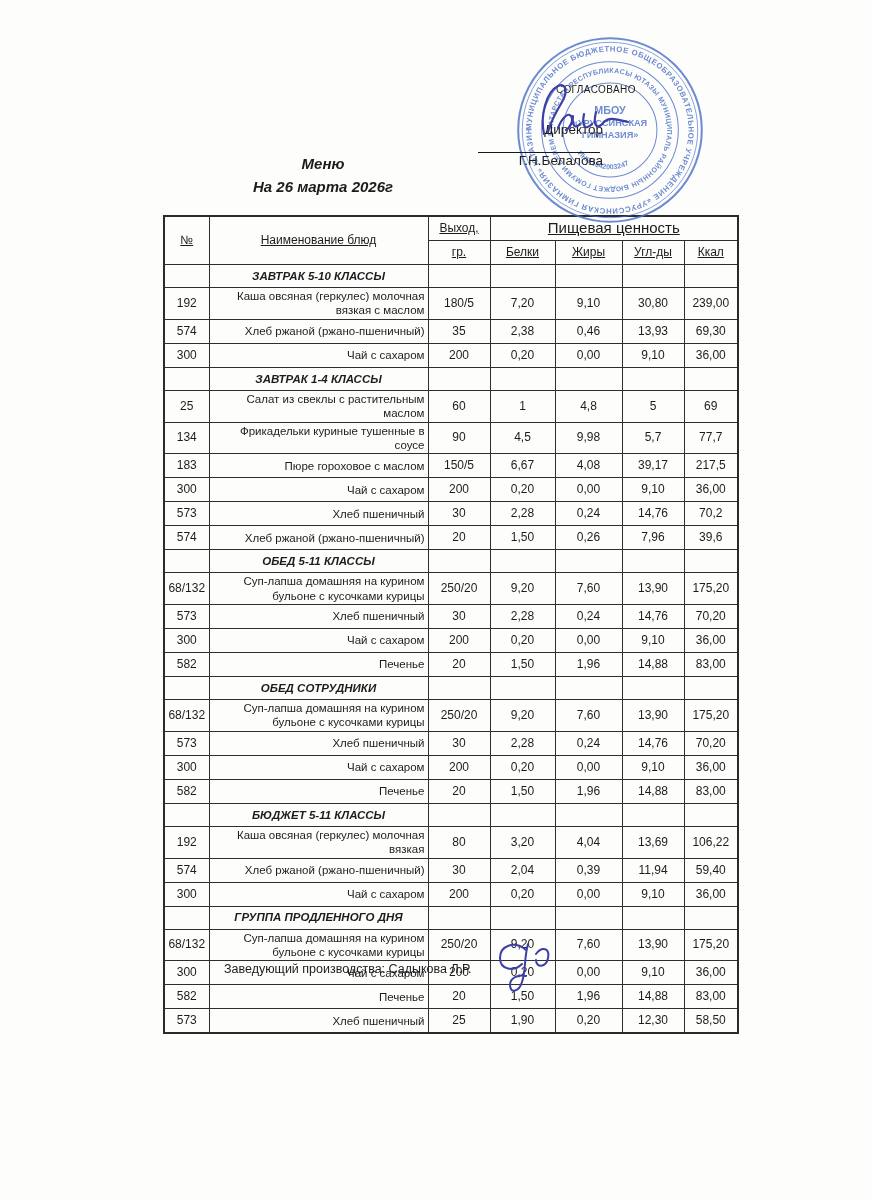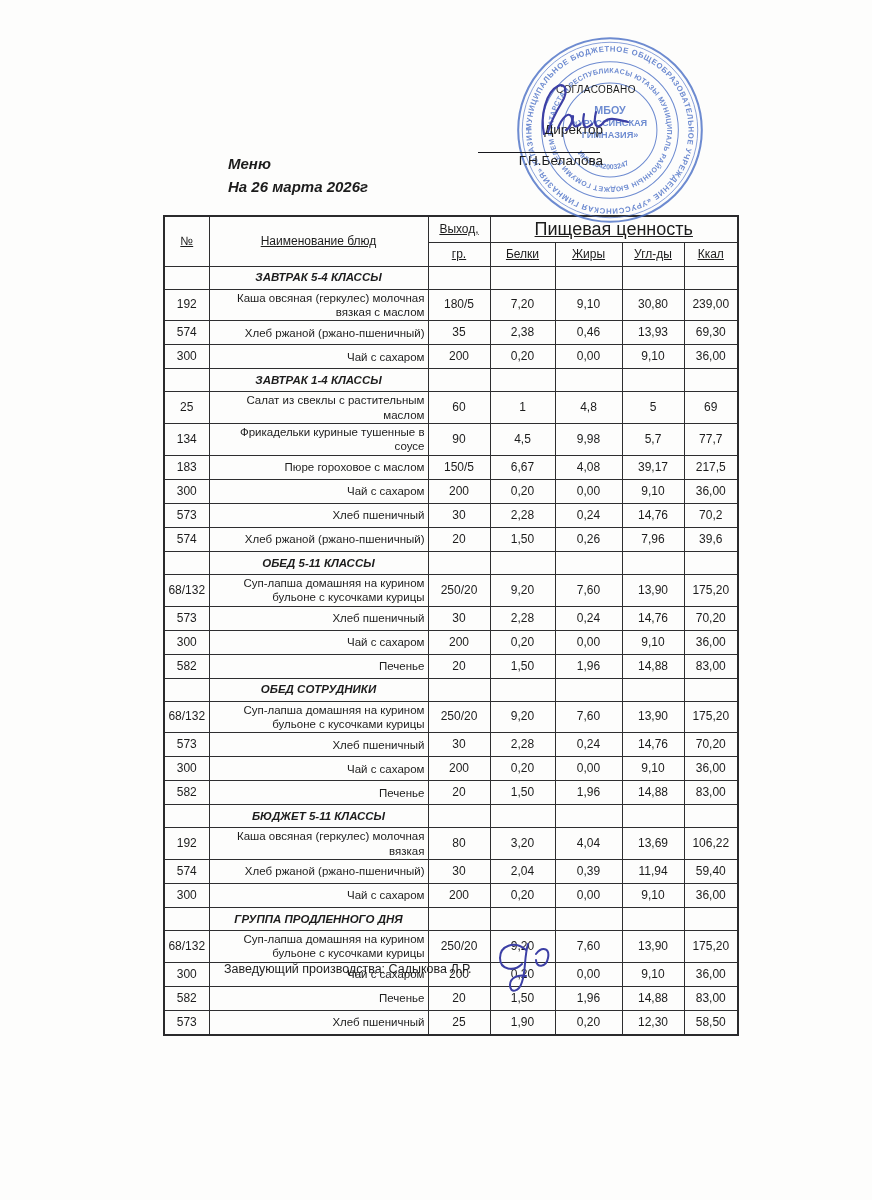--- a/index.html
+++ b/index.html
@@ -12,36 +12,36 @@
     overflow:hidden;
   }
   .abs{position:absolute;}
 
   
   .approved{left:556px;top:84px;font-size:10px;font-weight:normal;letter-spacing:.4px;z-index:6;}
   .director-line{left:475px;top:122px;z-index:6;font-size:13.5px;font-weight:normal;display:flex;align-items:flex-end;flex-direction:column;}
   .sig-line{display:inline-block;width:122px;height:15px;border-bottom:1.6px solid #17171c;margin:0 3px;}
 
   
-  .title-block{left:228px;top:152px;width:190px;z-index:2;}
+  .title-block{left:228px;top:152px;width:190px;text-align:center;z-index:2;}
   .title-block div{font-size:15px;font-weight:bold;font-style:italic;line-height:1.55;}
 
   
   .stamp{left:508px;top:28px;width:204px;height:204px;z-index:5;opacity:.8;pointer-events:none;}
   .dir-sig{left:538px;top:82px;width:140px;height:62px;z-index:7;pointer-events:none;}
   .foot-sig{left:492px;top:938px;width:90px;height:62px;z-index:7;pointer-events:none;}
 
   
   .menu-table{left:163px;top:215px;z-index:1;}
   table{border-collapse:collapse;table-layout:fixed;width:574px;background:transparent;}
   th,td{border:1px solid #2e2e30;padding:1px 3px;text-align:center;vertical-align:middle;
         font-size:11.5px;line-height:1.25;overflow:hidden;}
   table{border:2px solid #2a2a2c;}
   thead th{font-weight:normal;font-size:12px;height:21px;text-decoration:underline;}
-  th.nutrition{font-size:18px;margin-top:28px;}
+  th.nutrition{font-size:15px;margin-top:28px;}
   tr.section-row td{height:20px;}
   td.section-title{font-weight:bold;font-style:italic;font-size:11.5px;}
   tr.data-row td{height:21px;font-size:12px;}
   tr.data-row td.name-cell{font-size:11.5px;text-align:right;}
   tbody{border-bottom:2px solid #2a2a2c;}
 
   
   .footer-label{left:224px;top:962px;font-size:12.5px;font-weight:500;z-index:2;}
 
   .stamp text{font-family:"Liberation Sans",sans-serif;}
@@ -114,21 +114,21 @@
         <th>гр.</th>
         <th>Белки</th>
         <th>Жиры</th>
         <th>Угл-ды</th>
         <th>Ккал</th>
       </tr>
     </thead>
     <tbody>
         <tr class="section-row">
           <td></td>
-          <td class="section-title">ЗАВТРАК 5-4 КЛАССЫ</td>
+          <td class="section-title">ЗАВТРАК 5-10 КЛАССЫ</td>
           <td></td>
           <td></td>
           <td></td>
           <td></td>
           <td></td>
         </tr>
         <tr class="data-row">
           <td>192</td>
           <td class="name-cell">Каша овсяная (геркулес) молочная вязкая с маслом</td>
           <td>180/5</td>

